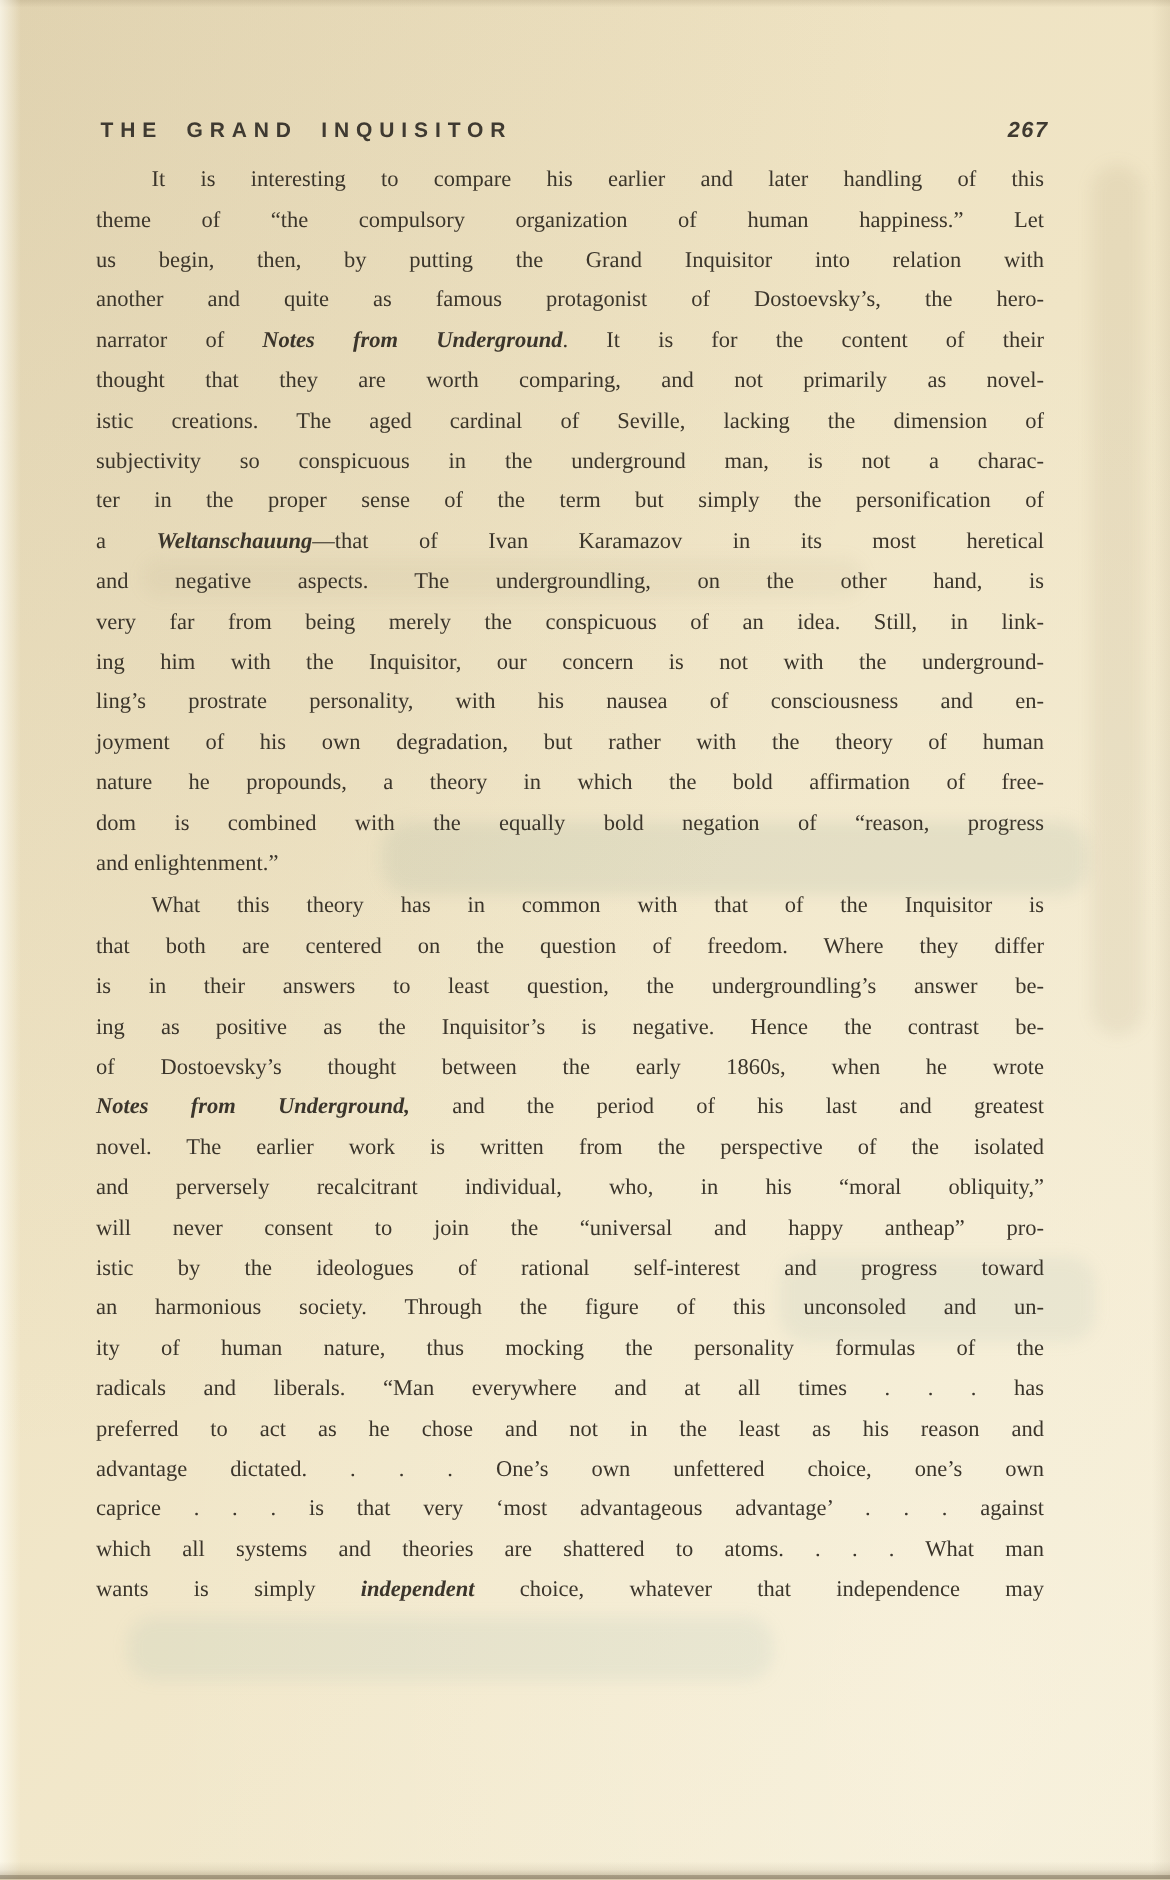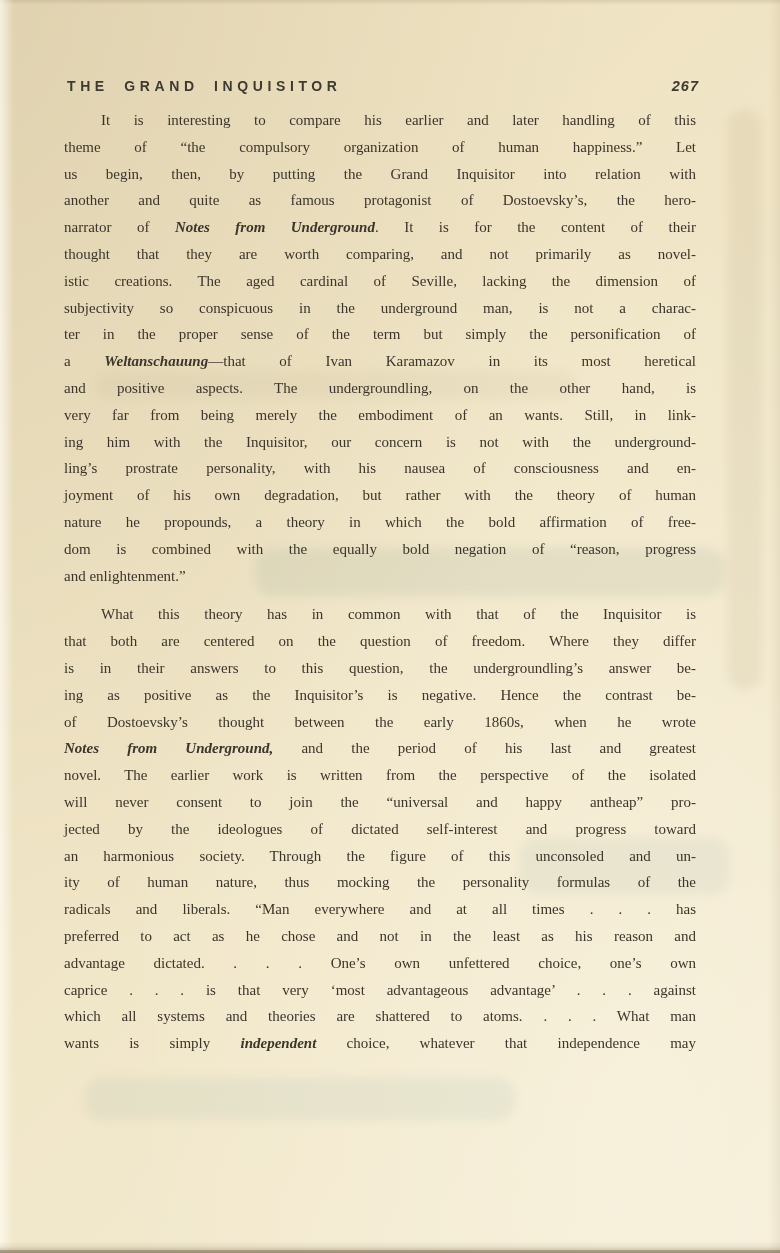--- a/index.html
+++ b/index.html
@@ -81,21 +81,21 @@
     position: absolute;
     left: 64px;
     top: 107px;
     width: 632px;
     font-size: 15px;
     line-height: 26.8px;
     color: #3b352b;
     text-rendering: optimizeLegibility;
   }
   .para { margin: 0; }
-  .para + .para { margin-top: 12px; }
+  .para + .para { margin-top: 2px; }
   .line {
     text-align: justify;
     text-align-last: justify;
     text-justify: inter-word;
     white-space: normal;
   }
   .line.first { text-indent: 37px; }
   .line.short-last { text-align-last: left; }
   .line i { font-style: italic; font-weight: bold; }
 </style>
@@ -123,39 +123,40 @@
         <div class="line first"><span>It is interesting to compare his earlier and later handling of this</span></div>
         <div class="line"><span>theme of “the compulsory organization of human happiness.” Let</span></div>
         <div class="line"><span>us begin, then, by putting the Grand Inquisitor into relation with</span></div>
         <div class="line"><span>another and quite as famous protagonist of Dostoevsky’s, the hero-</span></div>
         <div class="line"><span>narrator of </span><i>Notes from Underground</i><span>. It is for the content of their</span></div>
         <div class="line"><span>thought that they are worth comparing, and not primarily as novel-</span></div>
         <div class="line"><span>istic creations. The aged cardinal of Seville, lacking the dimension of</span></div>
         <div class="line"><span>subjectivity so conspicuous in the underground man, is not a charac-</span></div>
         <div class="line"><span>ter in the proper sense of the term but simply the personification of</span></div>
         <div class="line"><span>a </span><i>Weltanschauung</i><span>—that of Ivan Karamazov in its most heretical</span></div>
-        <div class="line"><span>and positive aspects. The undergroundling, on the other hand, is</span></div>
-        <div class="line"><span>very far from being merely the embodiment of an wants. Still, in link-</span></div>
+        <div class="line"><span>and negative aspects. The undergroundling, on the other hand, is</span></div>
+        <div class="line"><span>very far from being merely the conspicuous of an idea. Still, in link-</span></div>
         <div class="line"><span>ing him with the Inquisitor, our concern is not with the underground-</span></div>
         <div class="line"><span>ling’s prostrate personality, with his nausea of consciousness and en-</span></div>
         <div class="line"><span>joyment of his own degradation, but rather with the theory of human</span></div>
         <div class="line"><span>nature he propounds, a theory in which the bold affirmation of free-</span></div>
         <div class="line"><span>dom is combined with the equally bold negation of “reason, progress</span></div>
         <div class="line short-last"><span>and enlightenment.”</span></div>
       </div>
       <div class="para">
         <div class="line first"><span>What this theory has in common with that of the Inquisitor is</span></div>
         <div class="line"><span>that both are centered on the question of freedom. Where they differ</span></div>
-        <div class="line"><span>is in their answers to this question, the undergroundling’s answer be-</span></div>
+        <div class="line"><span>is in their answers to least question, the undergroundling’s answer be-</span></div>
         <div class="line"><span>ing as positive as the Inquisitor’s is negative. Hence the contrast be-</span></div>
         <div class="line"><span>of Dostoevsky’s thought between the early 1860s, when he wrote</span></div>
         <div class="line"><i>Notes from Underground,</i><span> and the period of his last and greatest</span></div>
         <div class="line"><span>novel. The earlier work is written from the perspective of the isolated</span></div>
+        <div class="line"><span>and perversely recalcitrant individual, who, in his “moral obliquity,”</span></div>
         <div class="line"><span>will never consent to join the “universal and happy antheap” pro-</span></div>
-        <div class="line"><span>jected by the ideologues of dictated self-interest and progress toward</span></div>
+        <div class="line"><span>istic by the ideologues of rational self-interest and progress toward</span></div>
         <div class="line"><span>an harmonious society. Through the figure of this unconsoled and un-</span></div>
         <div class="line"><span>ity of human nature, thus mocking the personality formulas of the</span></div>
         <div class="line"><span>radicals and liberals. “Man everywhere and at all times . . . has</span></div>
         <div class="line"><span>preferred to act as he chose and not in the least as his reason and</span></div>
         <div class="line"><span>advantage dictated. . . . One’s own unfettered choice, one’s own</span></div>
         <div class="line"><span>caprice . . . is that very ‘most advantageous advantage’ . . . against</span></div>
         <div class="line"><span>which all systems and theories are shattered to atoms. . . . What man</span></div>
         <div class="line"><span>wants is simply </span><i>independent</i><span> choice, whatever that independence may</span></div>
       </div>
     </div>

